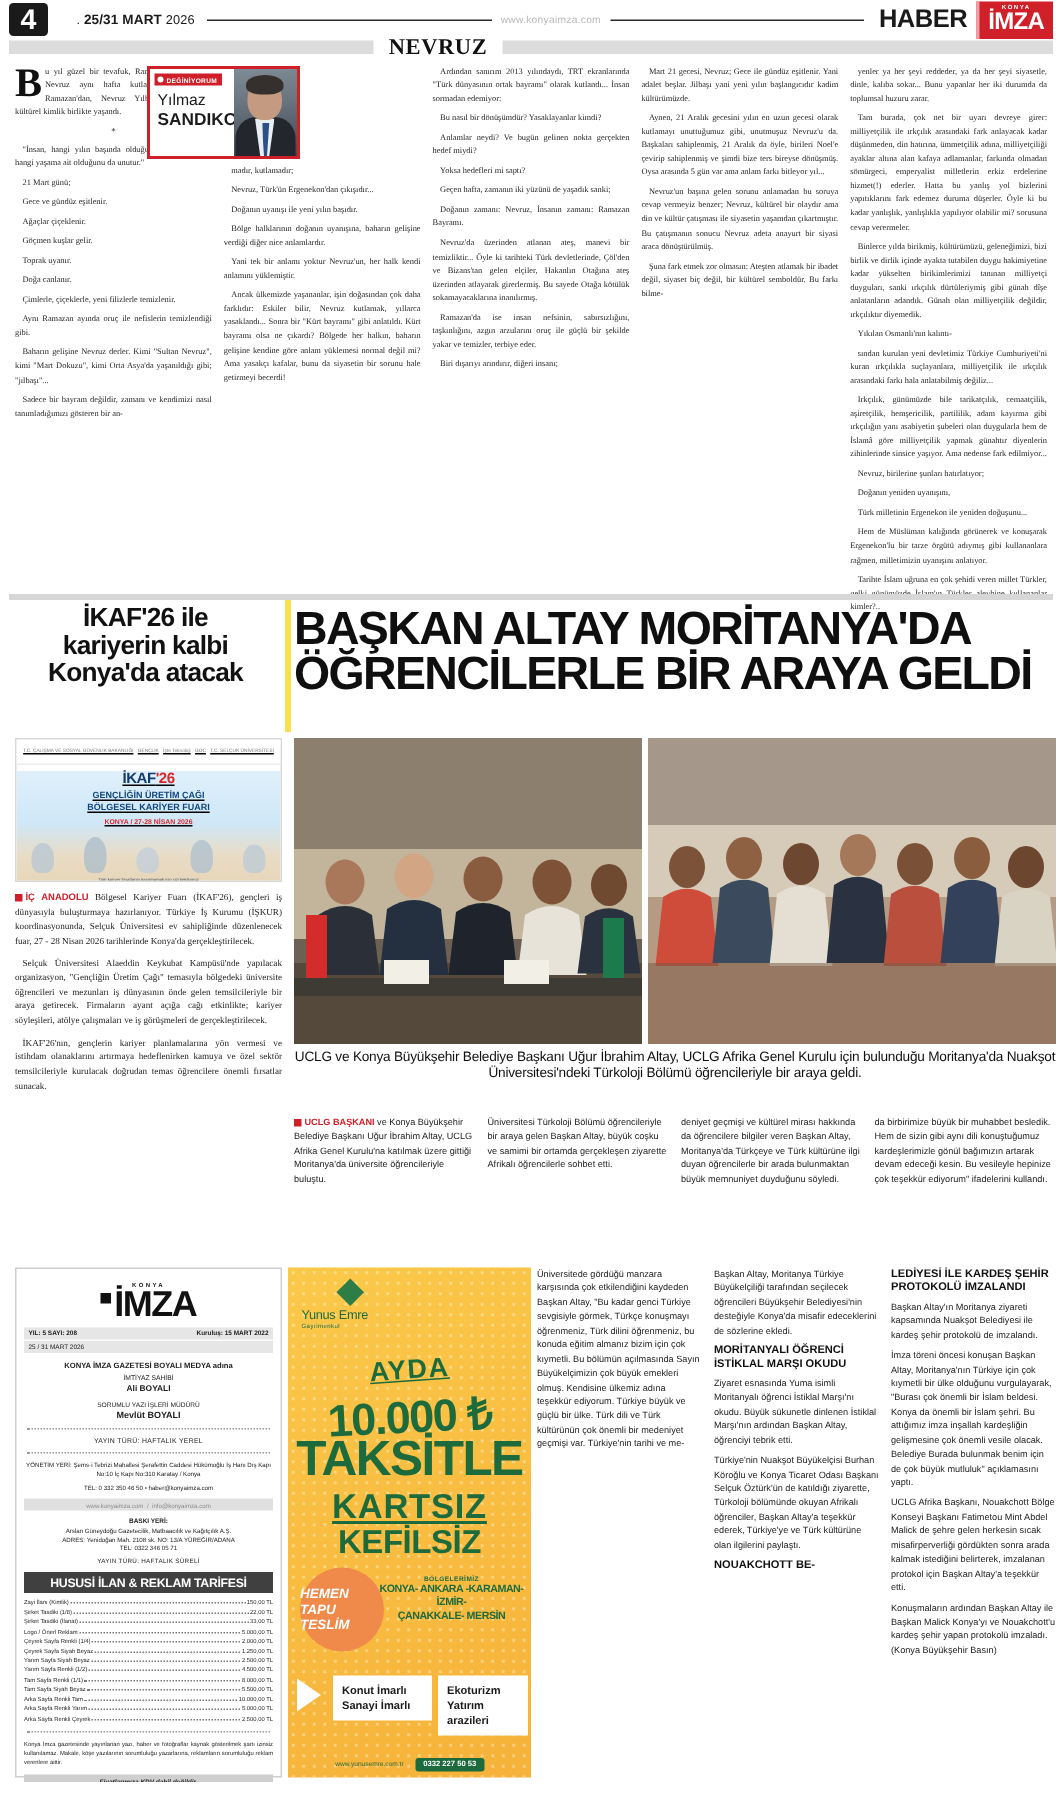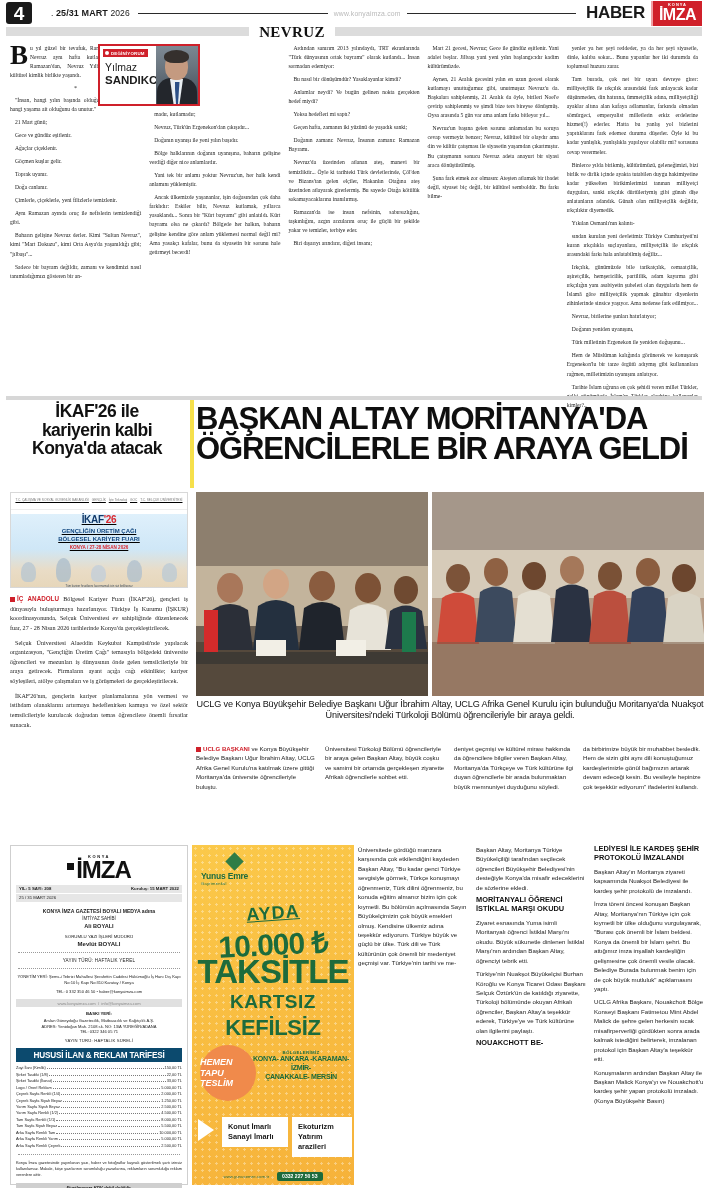--- a/index.html
+++ b/index.html
@@ -213,21 +213,21 @@
   .kunye .b2 { font-size:5.6px; font-weight:bold; margin-top:2px; }
   .kunye .t2 { font-size:4.4px; margin-top:5px; }
   .kunye .b3 { font-size:6px; font-weight:bold; margin-top:2px; }
   .kunye .dline { border-top:1px dotted #9a9a9a; margin:5px 2px; }
   .kunye .t3 { font-size:4.6px; letter-spacing:.2px; }
   .kunye .addr { font-size:4.1px; line-height:1.45; margin-top:4px; }
   .kunye .webbar { background:#e0e0e0; color:#8c8c8c; font-size:4.1px; padding:1.5px 0; margin-top:4px; }
   .kunye .press { font-size:4.1px; line-height:1.45; margin-top:4px; }
   .kunye .press b { font-size:4.3px; }
   .kunye .tarife {
-    background:#0c4a6e; color:#fff; font-size:8.2px; font-weight:bold;
+    background:#404040; color:#fff; font-size:8.2px; font-weight:bold;
     padding:2.5px 0; margin-top:5px; letter-spacing:-.2px;
   }
   .price-list { margin-top:3px; }
   .price-row { display:flex; align-items:baseline; font-size:3.9px; line-height:1.65; }
   .price-row .nm { white-space:nowrap; }
   .price-row .dots { flex:1 1 auto; border-bottom:1px dotted #7a7a7a; margin:0 1px 1.2px; }
   .price-row .vl { white-space:nowrap; }
   .kunye .note { font-size:3.9px; line-height:1.5; text-align:justify; margin-top:5px; }
   .kunye .footbar { background:#cfcfcf; color:#222; font-size:4.3px; font-style:italic; font-weight:bold; text-align:center; padding:2px 0; margin-top:5px; line-height:1.4;}
 
@@ -235,34 +235,34 @@
   .ad {
     position:absolute; left:192px; top:845px; width:162px; height:340px;
     background:linear-gradient(160deg,#fbc94a 0%,#f9bf42 40%,#f6b23a 100%);
     overflow:hidden;
   }
   .ad-dots { position:absolute; inset:0; opacity:.35;
     background-image:radial-gradient(#fff 1px, transparent 1.2px);
     background-size:7px 7px; }
   .ad-logo { position:absolute; left:9px; top:10px; color:#1d6b3c; font-family:"Liberation Sans",sans-serif; }
   .ad-logo .mark { width:13px;height:13px;background:#2f7d46; transform:rotate(45deg); margin:0 auto 3px; position:relative; left:10px;}
-  .ad-logo .n { font-size:8.5px; font-weight:bold; letter-spacing:-.2px; }
+  .ad-logo .n { font-size:8.5px; font-weight:normal; letter-spacing:-.2px; }
   .ad-logo .s { font-size:4px; letter-spacing:.3px; }
   .ad-ayda { position:absolute; left:0; right:0; top:58px; text-align:center;
     font-family:"Liberation Sans",sans-serif; font-weight:bold; font-size:18px; color:#1d6b3c;
     transform:rotate(-4deg); text-decoration:underline; letter-spacing:1px;}
   .ad-price { position:absolute; left:0; right:0; top:78px; text-align:center;
     font-family:"Liberation Sans",sans-serif; font-weight:bold; font-size:30px; color:#1d6b3c;
     transform:rotate(-3deg); letter-spacing:-1px;}
   .ad-taksit { position:absolute; left:0; right:0; top:108px; text-align:center;
     font-family:"Liberation Sans",sans-serif; font-weight:bold; font-size:33px; color:#1d6b3c;
     letter-spacing:-1px;}
   .ad-kartsiz { position:absolute; left:0; right:0; top:146px; text-align:center;
-    font-family:"Liberation Sans",sans-serif; font-weight:bold; font-size:19px; color:#1d6b3c;
-    letter-spacing:.5px;}
+    font-family:"Liberation Sans",sans-serif; font-weight:bold; font-size:23px; color:#1d6b3c;
+    text-decoration:underline; letter-spacing:.5px;}
   .ad-kefilsiz { position:absolute; left:0; right:0; top:170px; text-align:center;
     font-family:"Liberation Sans",sans-serif; font-weight:bold; font-size:22px; color:#1d6b3c;
     letter-spacing:-.3px;}
   .ad-tapu { position:absolute; left:8px; top:200px; width:56px; height:56px; border-radius:50%;
     background:#f08a4b; color:#fff; font-family:"Liberation Sans",sans-serif; font-weight:bold;
     font-style:italic; font-size:9px; line-height:1.15; display:flex; flex-direction:column;
     align-items:center; justify-content:center; }
   .ad-regions { position:absolute; right:5px; top:205px; width:96px; text-align:center; color:#1d6b3c;
     font-family:"Liberation Sans",sans-serif;}
   .ad-regions .hd { font-size:4.4px; font-weight:bold; letter-spacing:.3px;}

